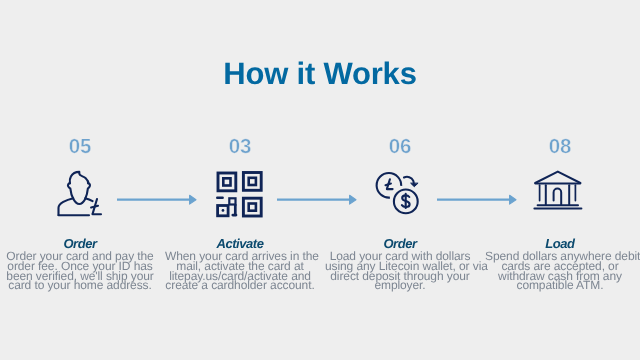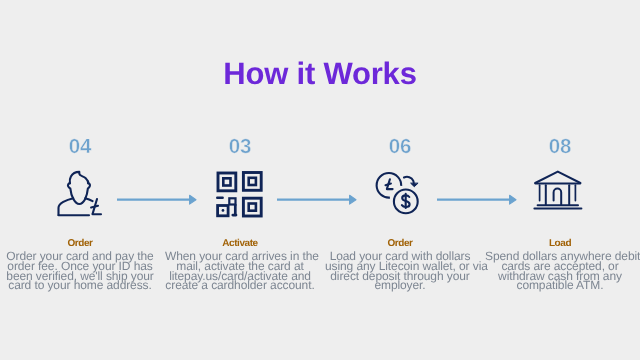--- a/index.html
+++ b/index.html
@@ -8,39 +8,39 @@
     background:#eeeeee;
     font-family:"Liberation Sans",sans-serif;
     -webkit-font-smoothing:antialiased;
     -moz-osx-font-smoothing:grayscale;
     text-rendering:geometricPrecision;
   }
   .page{position:relative;width:640px;height:360px;}
   .title,.num,.stitle,.desc{will-change:transform;}
   .title{
     position:absolute;left:0;top:56px;width:640px;text-align:center;
-    font-size:31px;font-weight:bold;color:#6d28d9;letter-spacing:-0.2px;
+    font-size:31px;font-weight:bold;color:#0369a1;letter-spacing:-0.2px;
   }
   .steps{position:absolute;left:0;top:0;width:640px;}
   .step{position:absolute;top:0;width:160px;text-align:center;}
   .num{position:absolute;top:137px;left:0;width:160px;font-size:20.5px;font-weight:bold;color:#6ea2cd;line-height:19px;letter-spacing:-0.2px;-webkit-text-stroke:0.45px #eeeeee;}
-  .stitle{position:absolute;top:237px;left:0;width:160px;font-size:10px;font-weight:bold;color:#a16207;line-height:13px;letter-spacing:-0.45px;}
+  .stitle{position:absolute;top:237px;left:0;width:160px;font-size:13px;font-weight:bold;color:#0c4a6e;line-height:13px;letter-spacing:-0.45px;font-style:italic;}
   .desc{position:absolute;top:252px;left:5px;width:150px;white-space:nowrap;font-size:12px;color:#7d8692;line-height:9.8px;letter-spacing:-0.1px;}
   .artwork{position:absolute;left:0;top:0;}
 </style>
 </head>
 <body>
 
 <div class="page">
   <div class="title">How it Works</div>
 
   <div class="steps">
 
     <div class="step" style="left:0px">
-      <div class="num">04</div>
+      <div class="num">05</div>
       <div class="stitle">Order</div>
       <div class="desc">Order your card and pay the<br>order fee. Once your ID has<br>been verified, we'll ship your<br>card to your home address.</div>
     </div>
 
     <div class="step" style="left:160px">
       <div class="num">03</div>
       <div class="stitle">Activate</div>
       <div class="desc">When your card arrives in the<br>mail, activate the card at<br>litepay.us/card/activate and<br>create a cardholder account.</div>
     </div>
 

